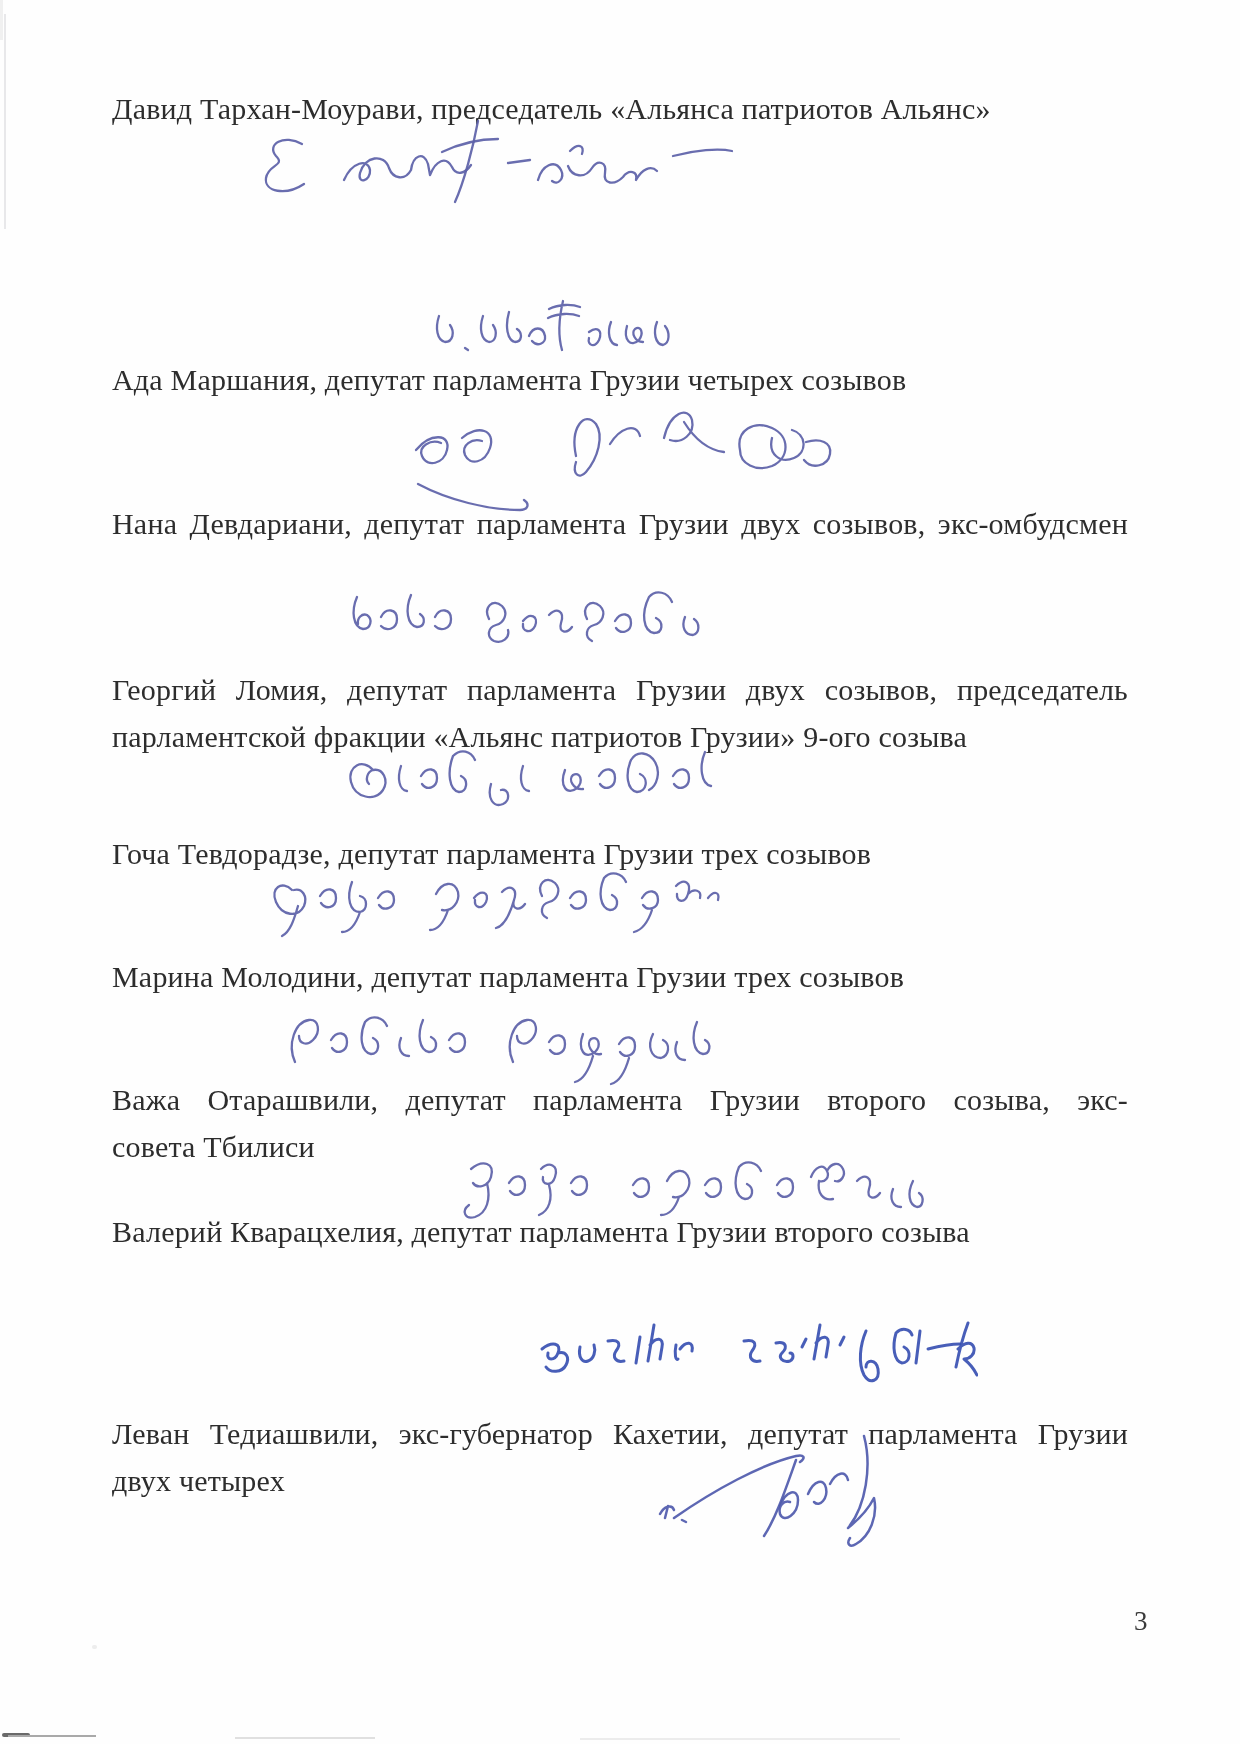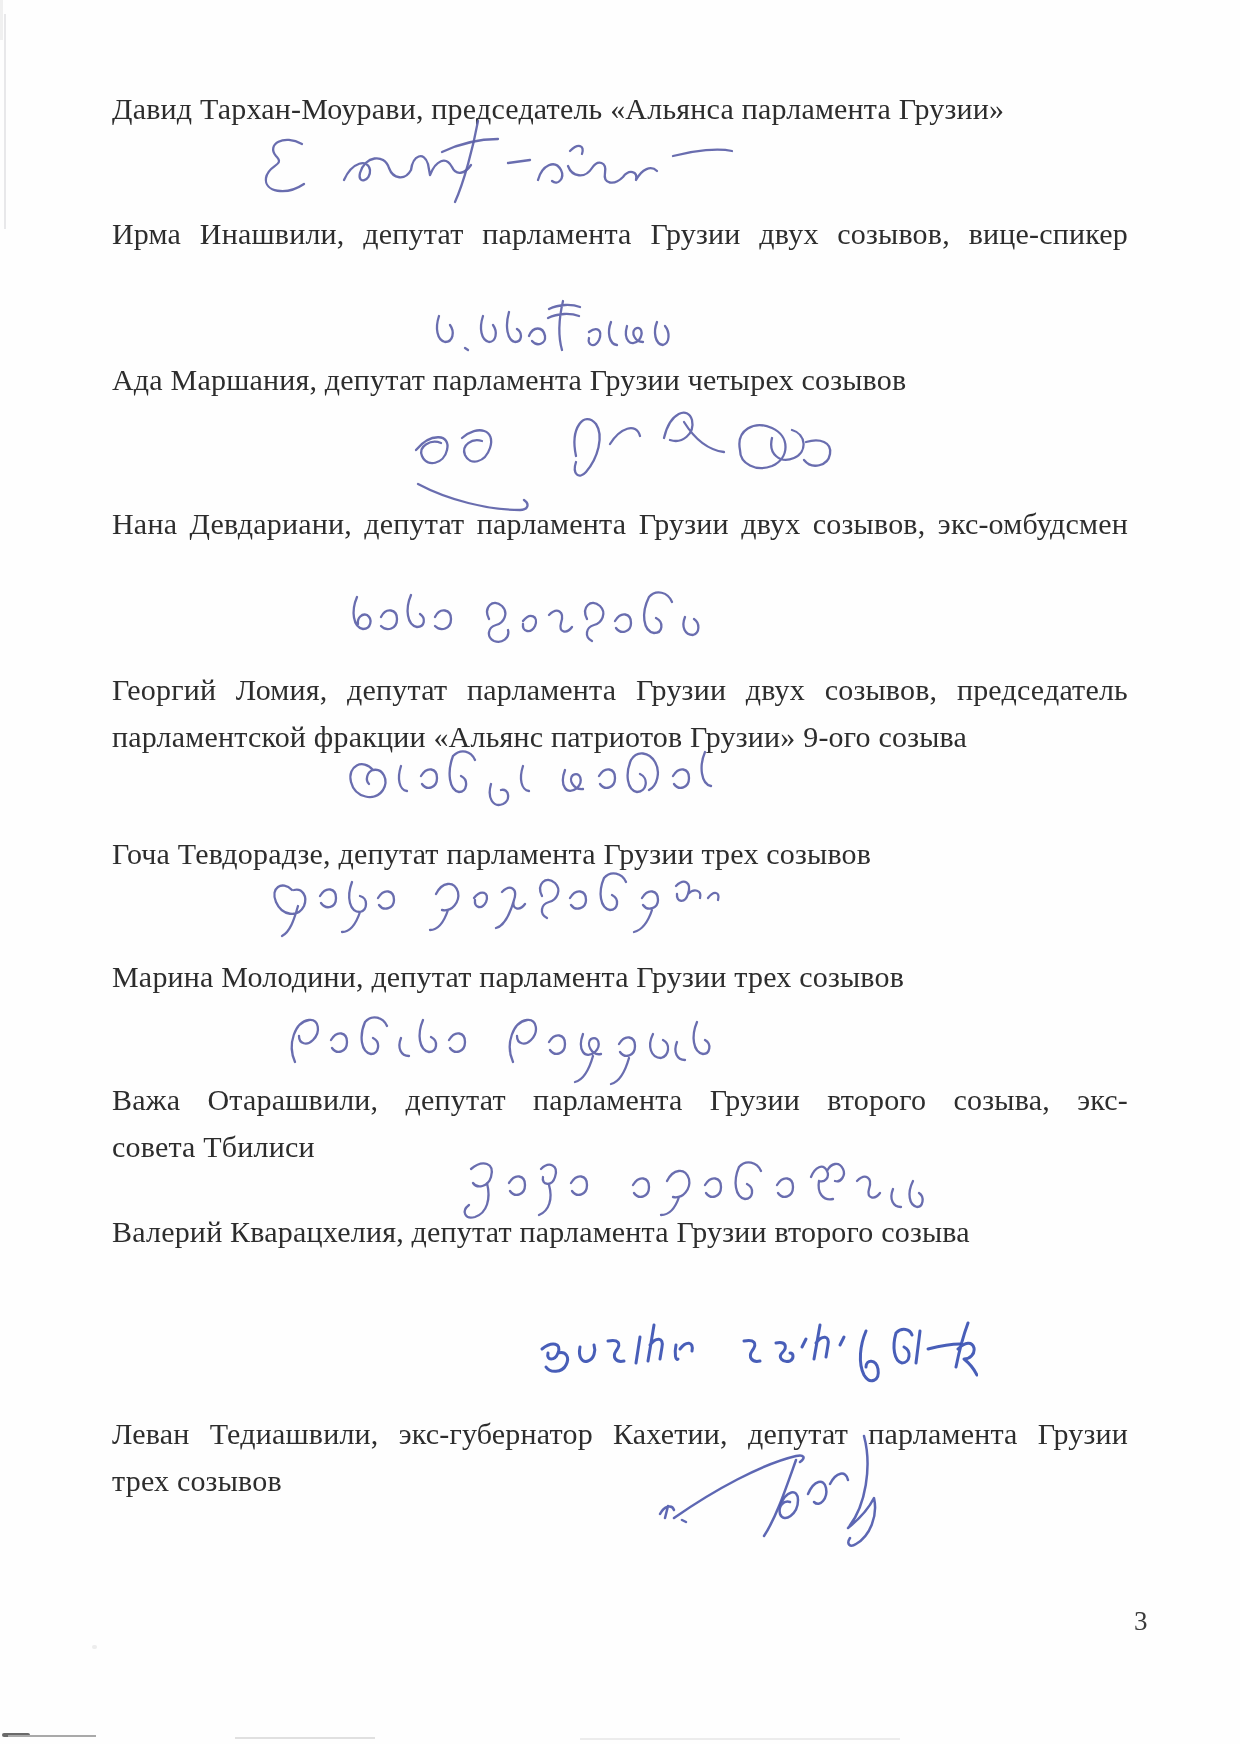--- a/index.html
+++ b/index.html
@@ -31,34 +31,33 @@
     font-size:27px; color:#3a3a3a;
   }
   .artifact { position:absolute; }
 </style>
 </head>
 <body>
 
 <div class="page">
 
   <section class="entry" style="top:85px">
-    <div class="line">Давид Тархан-Моурави, председатель «Альянса парламента Грузии»</div>
+    <div class="line">Давид Тархан-Моурави, председатель «Альянса патриотов Альянс»</div>
   </section>
   <svg class="sig ink-violet" style="left:258px; top:118px" width="480" height="88" viewBox="0 0 480 88" preserveAspectRatio="none">
     <path d="M44,26 C26,16 8,26 18,38 C28,48 10,46 8,60 C6,74 28,78 46,66"></path>
     <path d="M86,62 C94,44 110,40 112,52 C113,63 99,67 102,55 C107,38 126,35 131,50 C135,61 147,63 153,52 C155,37 166,33 170,46 L172,57 C178,42 188,38 194,49 C198,58 207,56 213,47"></path>
     <path d="M220,3 C215,30 206,64 197,84"></path>
     <path d="M184,34 C203,25 224,21 240,21"></path>
     <path d="M250,45 L272,42"></path>
     <path d="M280,62 C284,47 297,41 303,52 C307,60 300,68 294,63 M312,33 C320,25 327,27 324,36 M310,48 C314,59 327,61 334,50 C340,41 349,44 347,55 C345,66 356,68 365,59 C371,51 380,53 378,62 C384,51 393,47 399,53"></path>
     <path d="M415,38 C437,32 461,30 474,33"></path>
   </svg>
 
   <section class="entry" style="top:210px">
-    <div class="line jl">Ирма Инашвили, депутат парламента Грузии двух созывов, вице-спикер</div>
   </section>
   <svg class="sig ink-violet" style="left:425px; top:298px" width="270" height="64" viewBox="0 0 270 64" preserveAspectRatio="none">
     <path d="M14,18 C10,30 12,42 20,44 C28,44 30,34 25,27"></path>
     <path d="M40,50 L43,52"></path>
     <path d="M58,18 C54,30 56,42 64,44 C71,44 73,34 68,27"></path>
     <path d="M84,14 C80,28 82,42 90,44 C97,44 98,35 92,31"></path>
     <path d="M104,38 C108,28 118,28 120,38 C121,46 112,49 107,43"></path>
     <path d="M138,3 C134,20 133,38 137,52 M124,11 C134,6 147,6 155,9 M123,20 C133,15 146,15 154,18"></path>
     <path d="M164,34 C172,28 178,32 174,42 C170,50 162,48 164,40"></path>
     <path d="M186,24 C182,34 184,46 192,47"></path>
@@ -190,21 +189,21 @@
     <path d="M316,22 L312,30"></path>
     <path d="M338,16 C332,30 330,48 336,60 C342,70 352,66 350,54 C348,44 338,44 338,52"></path>
     <path d="M368,18 C364,32 366,46 374,48 C382,48 384,36 376,32 M368,18 C374,12 382,14 384,20"></path>
     <path d="M392,16 L388,48"></path>
     <path d="M400,34 C412,31 424,29 432,29"></path>
     <path d="M440,8 C434,24 430,42 428,52 M430,34 C437,27 444,26 446,33 C447,39 442,44 436,44 C441,48 446,54 449,60"></path>
   </svg>
 
   <section class="entry" style="top:1410px">
     <div class="line jl">Леван Тедиашвили, экс-губернатор Кахетии, депутат парламента Грузии</div>
-    <div class="line">трех созывов</div>
+    <div class="line">двух четырех</div>
   </section>
   <svg class="sig ink-medblue" style="left:650px; top:1430px" width="245" height="122" viewBox="0 0 245 122" preserveAspectRatio="none">
     <path d="M10,84 C14,76 22,74 24,80 M18,76 L15,88"></path>
     <path d="M32,90 l4,2"></path>
     <path d="M24,88 C64,60 112,34 146,26 C154,24 156,28 150,32"></path>
     <path d="M146,30 C136,58 126,88 114,106"></path>
     <path d="M130,76 C136,60 148,58 148,70 C148,84 134,94 130,84 C128,76 134,70 140,72"></path>
     <path d="M158,64 C164,50 174,48 176,58 C178,68 170,78 164,72"></path>
     <path d="M180,54 C186,42 196,40 198,50"></path>
     <path d="M214,6 C222,36 216,76 198,98 C208,90 218,80 224,68 C228,86 220,106 206,114 C200,118 196,114 200,108"></path>

